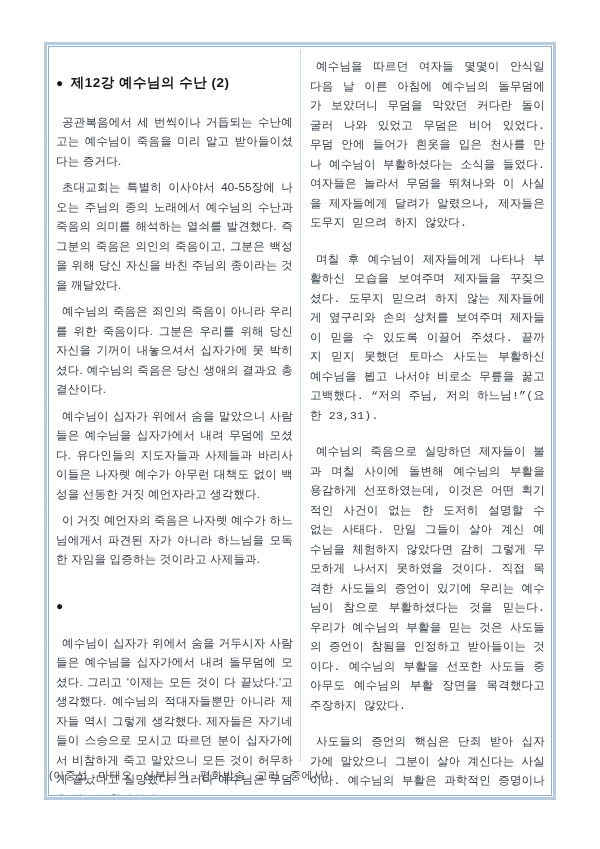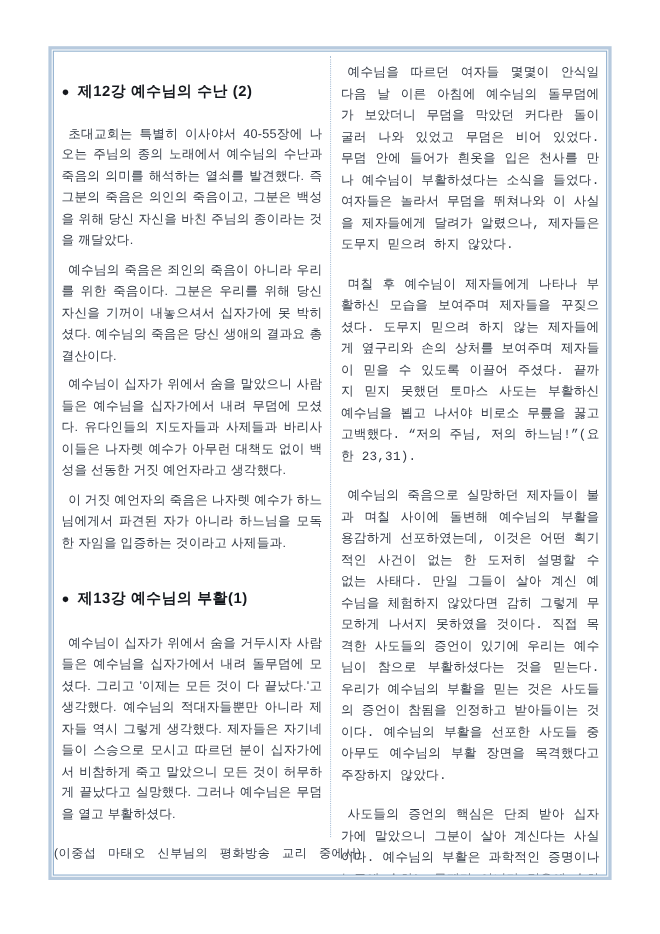--- a/index.html
+++ b/index.html
@@ -100,28 +100,28 @@
 
       <div class="columns">
 
         <div class="col col-left">
 
           <div class="heading heading-12">
             <span class="bullet">●</span>
             <span>제12강 예수님의 수난 (2)</span>
           </div>
 
+          <p class="body-par">공관복음에서 세 번씩이나 거듭되는 수난예고는 예수님이 죽음을 미리 알고 받아들이셨다는 증거다.</p>
           <p class="body-par">초대교회는 특별히 이사야서 40-55장에 나오는 주님의 종의 노래에서 예수님의 수난과 죽음의 의미를 해석하는 열쇠를 발견했다. 즉 그분의 죽음은 의인의 죽음이고, 그분은 백성을 위해 당신 자신을 바친 주님의 종이라는 것을 깨달았다.</p>
           <p class="body-par">예수님의 죽음은 죄인의 죽음이 아니라 우리를 위한 죽음이다. 그분은 우리를 위해 당신 자신을 기꺼이 내놓으셔서 십자가에 못 박히셨다. 예수님의 죽음은 당신 생애의 결과요 총결산이다.</p>
           <p class="body-par">예수님이 십자가 위에서 숨을 말았으니 사람들은 예수님을 십자가에서 내려 무덤에 모셨다. 유다인들의 지도자들과 사제들과 바리사이들은 나자렛 예수가 아무런 대책도 없이 백성을 선동한 거짓 예언자라고 생각했다.</p>
           <p class="body-par">이 거짓 예언자의 죽음은 나자렛 예수가 하느님에게서 파견된 자가 아니라 하느님을 모독한 자임을 입증하는 것이라고 사제들과.</p>
 
           <div class="heading heading-13">
             <span class="bullet">●</span>
-            <span>제13강 예수님의 부활(1)</span>
           </div>
 
           <p class="body-par">예수님이 십자가 위에서 숨을 거두시자 사람들은 예수님을 십자가에서 내려 돌무덤에 모셨다. 그리고 '이제는 모든 것이 다 끝났다.'고 생각했다. 예수님의 적대자들뿐만 아니라 제자들 역시 그렇게 생각했다. 제자들은 자기네들이 스승으로 모시고 따르던 분이 십자가에서 비참하게 죽고 말았으니 모든 것이 허무하게 끝났다고 실망했다. 그러나 예수님은 무덤을 열고 부활하셨다.</p>
 
         </div>
 
         <div class="col col-right">
           <p class="body-par">예수님을 따르던 여자들 몇몇이 안식일 다음 날 이른 아침에 예수님의 돌무덤에 가 보았더니 무덤을 막았던 커다란 돌이 굴러 나와 있었고 무덤은 비어 있었다. 무덤 안에 들어가 흰옷을 입은 천사를 만나 예수님이 부활하셨다는 소식을 들었다. 여자들은 놀라서 무덤을 뛰쳐나와 이 사실을 제자들에게 달려가 알렸으나, 제자들은 도무지 믿으려 하지 않았다.</p>
           <p class="body-par">며칠 후 예수님이 제자들에게 나타나 부활하신 모습을 보여주며 제자들을 꾸짖으셨다. 도무지 믿으려 하지 않는 제자들에게 옆구리와 손의 상처를 보여주며 제자들이 믿을 수 있도록 이끌어 주셨다. 끝까지 믿지 못했던 토마스 사도는 부활하신 예수님을 뵙고 나서야 비로소 무릎을 꿇고 고백했다. “저의 주님, 저의 하느님!”(요한 23,31).</p>
           <p class="body-par">예수님의 죽음으로 실망하던 제자들이 불과 며칠 사이에 돌변해 예수님의 부활을 용감하게 선포하였는데, 이것은 어떤 획기적인 사건이 없는 한 도저히 설명할 수 없는 사태다. 만일 그들이 살아 계신 예수님을 체험하지 않았다면 감히 그렇게 무모하게 나서지 못하였을 것이다. 직접 목격한 사도들의 증언이 있기에 우리는 예수님이 참으로 부활하셨다는 것을 믿는다. 우리가 예수님의 부활을 믿는 것은 사도들의 증언이 참됨을 인정하고 받아들이는 것이다. 예수님의 부활을 선포한 사도들 중 아무도 예수님의 부활 장면을 목격했다고 주장하지 않았다.</p>

